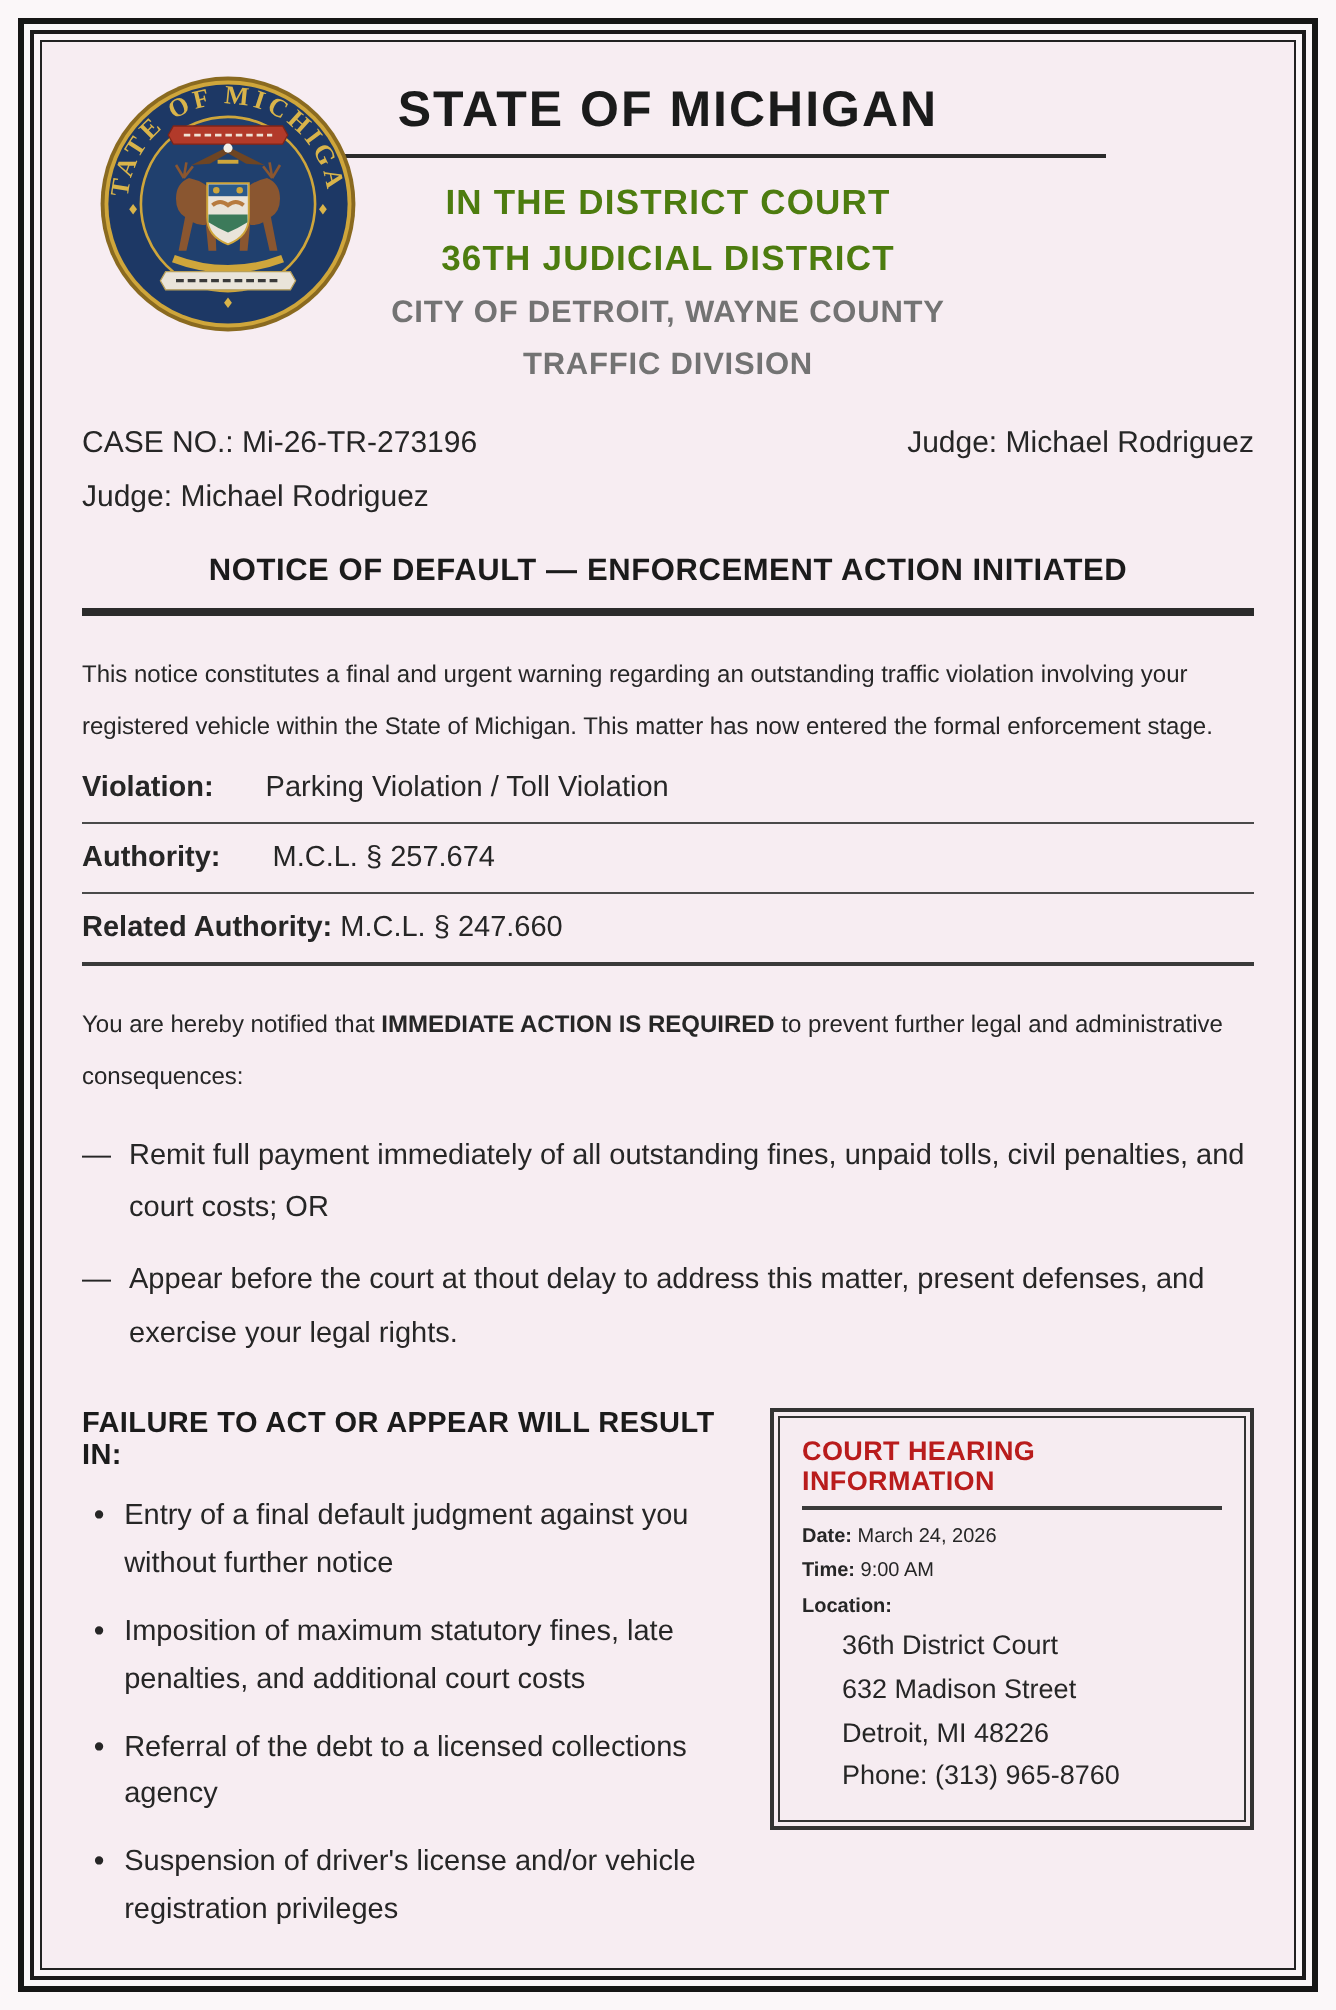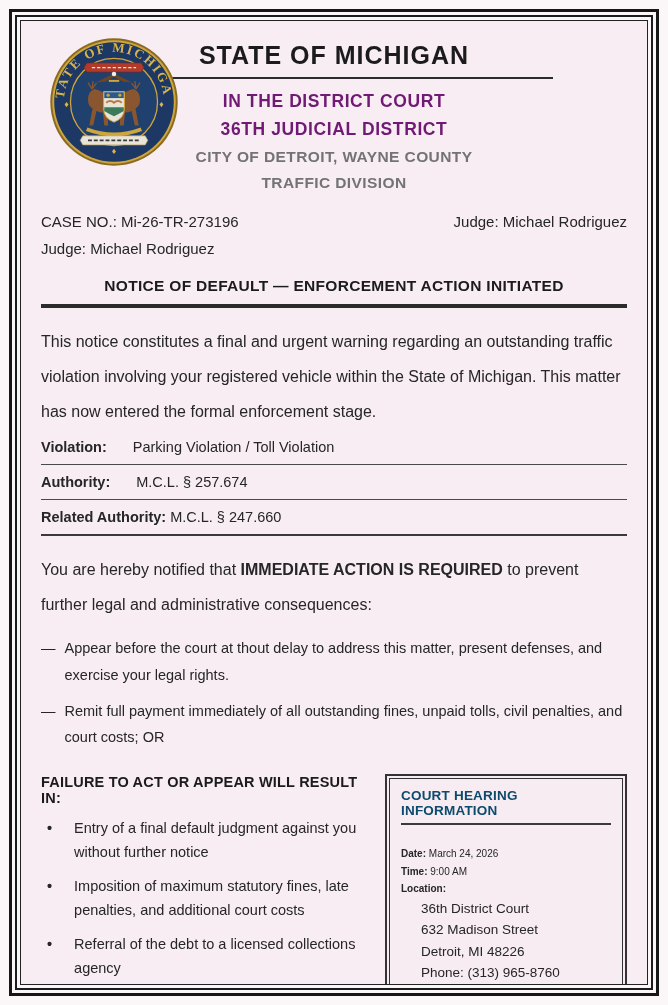--- a/index.html
+++ b/index.html
@@ -14,56 +14,56 @@
   .frame2 { position:absolute; inset:3px; border:2px solid #1c1c1c; }
   .frame3 { position:absolute; inset:3px; border:1px solid #222; background:#f7edf2; overflow:hidden; }
   .content { padding:12px 20px 10px 20px; height:100%; display:flex; flex-direction:column; }
 
   
   .header { position:relative; min-height:156px; }
   .seal { position:absolute; left:8px; top:4px; width:130px; height:130px; }
   .header-text { text-align:center; padding-top:8px; }
   .doc-title { font-size:25px; font-weight:bold; letter-spacing:1px; color:#1b1b1b; }
   .title-rule { width:438px; height:2px; background:#2b2b2b; margin:7px auto 12px auto; }
-  .h-line-lg { font-size:17.5px; font-weight:bold; letter-spacing:.6px; margin-top:7px; color:#701a75;}
+  .h-line-lg { font-size:17.5px; font-weight:bold; letter-spacing:.6px; margin-top:7px; color:#4d7c0f;}
   .h-line-md { font-size:15.5px; font-weight:bold; letter-spacing:.4px; margin-top:8px; color:#737373;}
 
   .rule-med { height:2px; background:#2b2b2b; margin-top:10px; }
 
   
   .case { margin-top:9px; font-size:15px; line-height:1.8; }
   .case-row1 { display:flex; justify-content:space-between; }
 
   .notice-title { text-align:center; font-weight:bold; font-size:15.5px; letter-spacing:.3px; margin-top:15px; color:#1b1b1b;}
   .double-rule { margin-top:9px; height:7px; border-top:2px solid #2b2b2b; border-bottom:2px solid #2b2b2b; }
 
-  .para { font-size:16px; line-height:2.2; margin-top:16px; }
+  .para { font-size:12px; line-height:2.2; margin-top:16px; }
   .para b { font-weight:bold; }
 
   .field-row { padding:9px 2px 9px 0; border-bottom:1px solid #4a4a4a; font-size:14.5px; }
   .field-row.last { border-bottom:2px solid #3a3a3a; }
   .field-label { font-weight:bold; margin-right:26px; }
   .field-label.tight { margin-right:4px; }
 
   .dash-list { margin-top:4px; }
   .dash-item { display:flex; gap:9px; font-size:14.5px; line-height:1.85; margin:9px 0 9px 0; }
   .dash-item .dash::before { content:"\2014"; }
 
   
   .two-col { display:flex; gap:14px; margin-top:14px; flex:1; }
   .col-left { flex:1; }
   .failure-heading { font-weight:bold; font-size:14.5px; letter-spacing:.2px; margin-bottom:11px; color:#1b1b1b;}
-  .bullet-item { display:flex; gap:22px; font-size:14.5px; line-height:1.65; margin:10px 0; }
+  .bullet-item { display:flex; gap:10px; font-size:14.5px; line-height:1.65; margin:10px 0; }
   .bullet-item .bullet::before { content:"\2022"; font-weight:bold; }
   .bullet-item .bullet { padding-left:6px; }
 
   .col-right { width:242px; display:flex; flex-direction:column; }
   .hearing-box { border:2px solid #333; padding:2px; background:#f6ecf1; }
   .hearing-inner { border:1px solid #333; padding:9px 11px 11px 11px; }
-  .hearing-heading { font-weight:bold; font-size:13.5px; letter-spacing:.2px; border-bottom:2px solid #3a3a3a; padding-bottom:5px; margin-bottom:20px; color:#0c4a6e;}
+  .hearing-heading { font-weight:bold; font-size:13.5px; letter-spacing:.2px; border-bottom:2px solid #3a3a3a; padding-bottom:5px; margin-bottom:5px; color:#b91c1c;}
   .hearing-row { font-size:10px; line-height:1.75; }
   .hearing-row .lbl { font-weight:bold; }
   .hearing-addr { font-size:13.5px; line-height:1.6; padding-left:20px; }
 
   
   .footer-rule { height:1px; background:#3a3a3a; margin-top:8px; }
 </style>
 </head>
 <body>
 
@@ -145,25 +145,25 @@
     </div>
     <div class="field-row last">
       <span class="field-label tight">Related Authority:</span><span>M.C.L. § 247.660</span>
     </div>
 
     <p class="para"><span>You are hereby notified that </span><b>IMMEDIATE ACTION IS REQUIRED</b><span> to prevent further legal and administrative consequences:</span></p>
 
     <div class="dash-list">
       <div class="dash-item">
               <span class="dash"></span>
-              <span>Appear before the court at thout delay to address this matter, present defenses, and exercise your legal rights.</span>
+              <span>Remit full payment immediately of all outstanding fines, unpaid tolls, civil penalties, and court costs; OR</span>
             </div>
       <div class="dash-item">
               <span class="dash"></span>
-              <span>Remit full payment immediately of all outstanding fines, unpaid tolls, civil penalties, and court costs; OR</span>
+              <span>Appear before the court at thout delay to address this matter, present defenses, and exercise your legal rights.</span>
             </div>
     </div>
 
     <div class="two-col">
       <div class="col-left">
         <div class="failure-heading">FAILURE TO ACT OR APPEAR WILL RESULT IN:</div>
         <div class="bullet-item">
                 <span class="bullet"></span>
                 <span>Entry of a final default judgment against you without further notice</span>
               </div>

